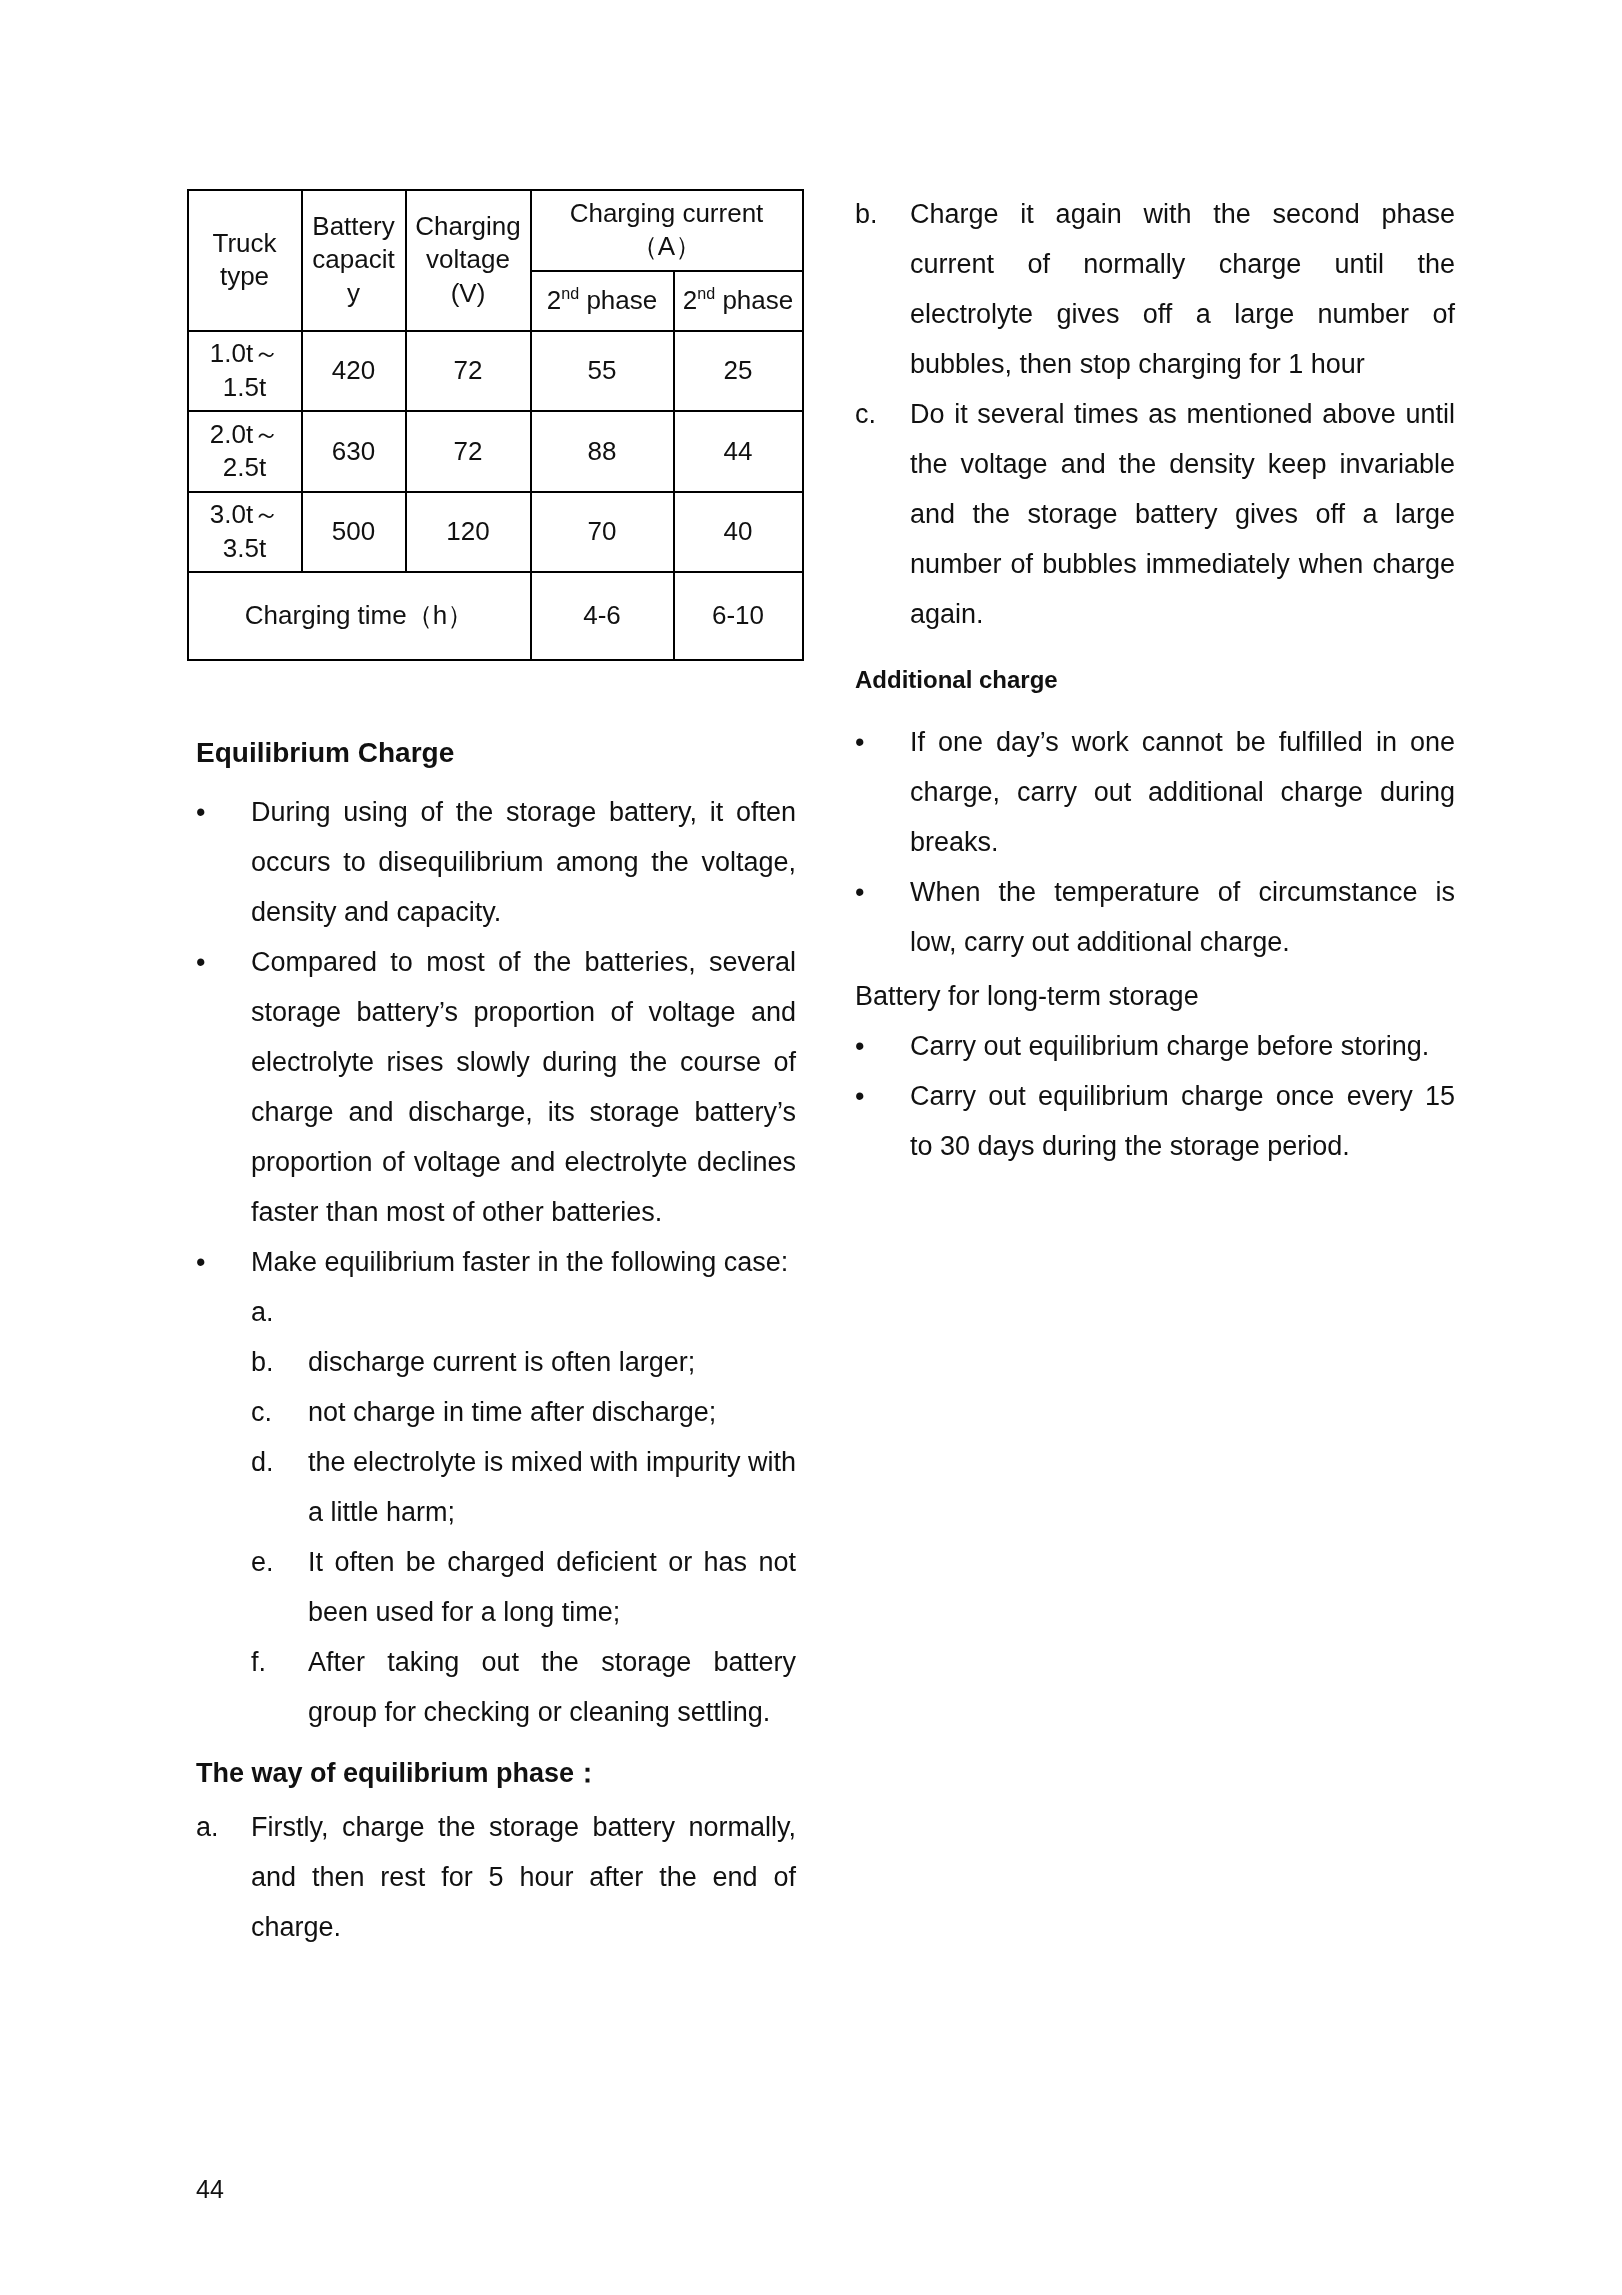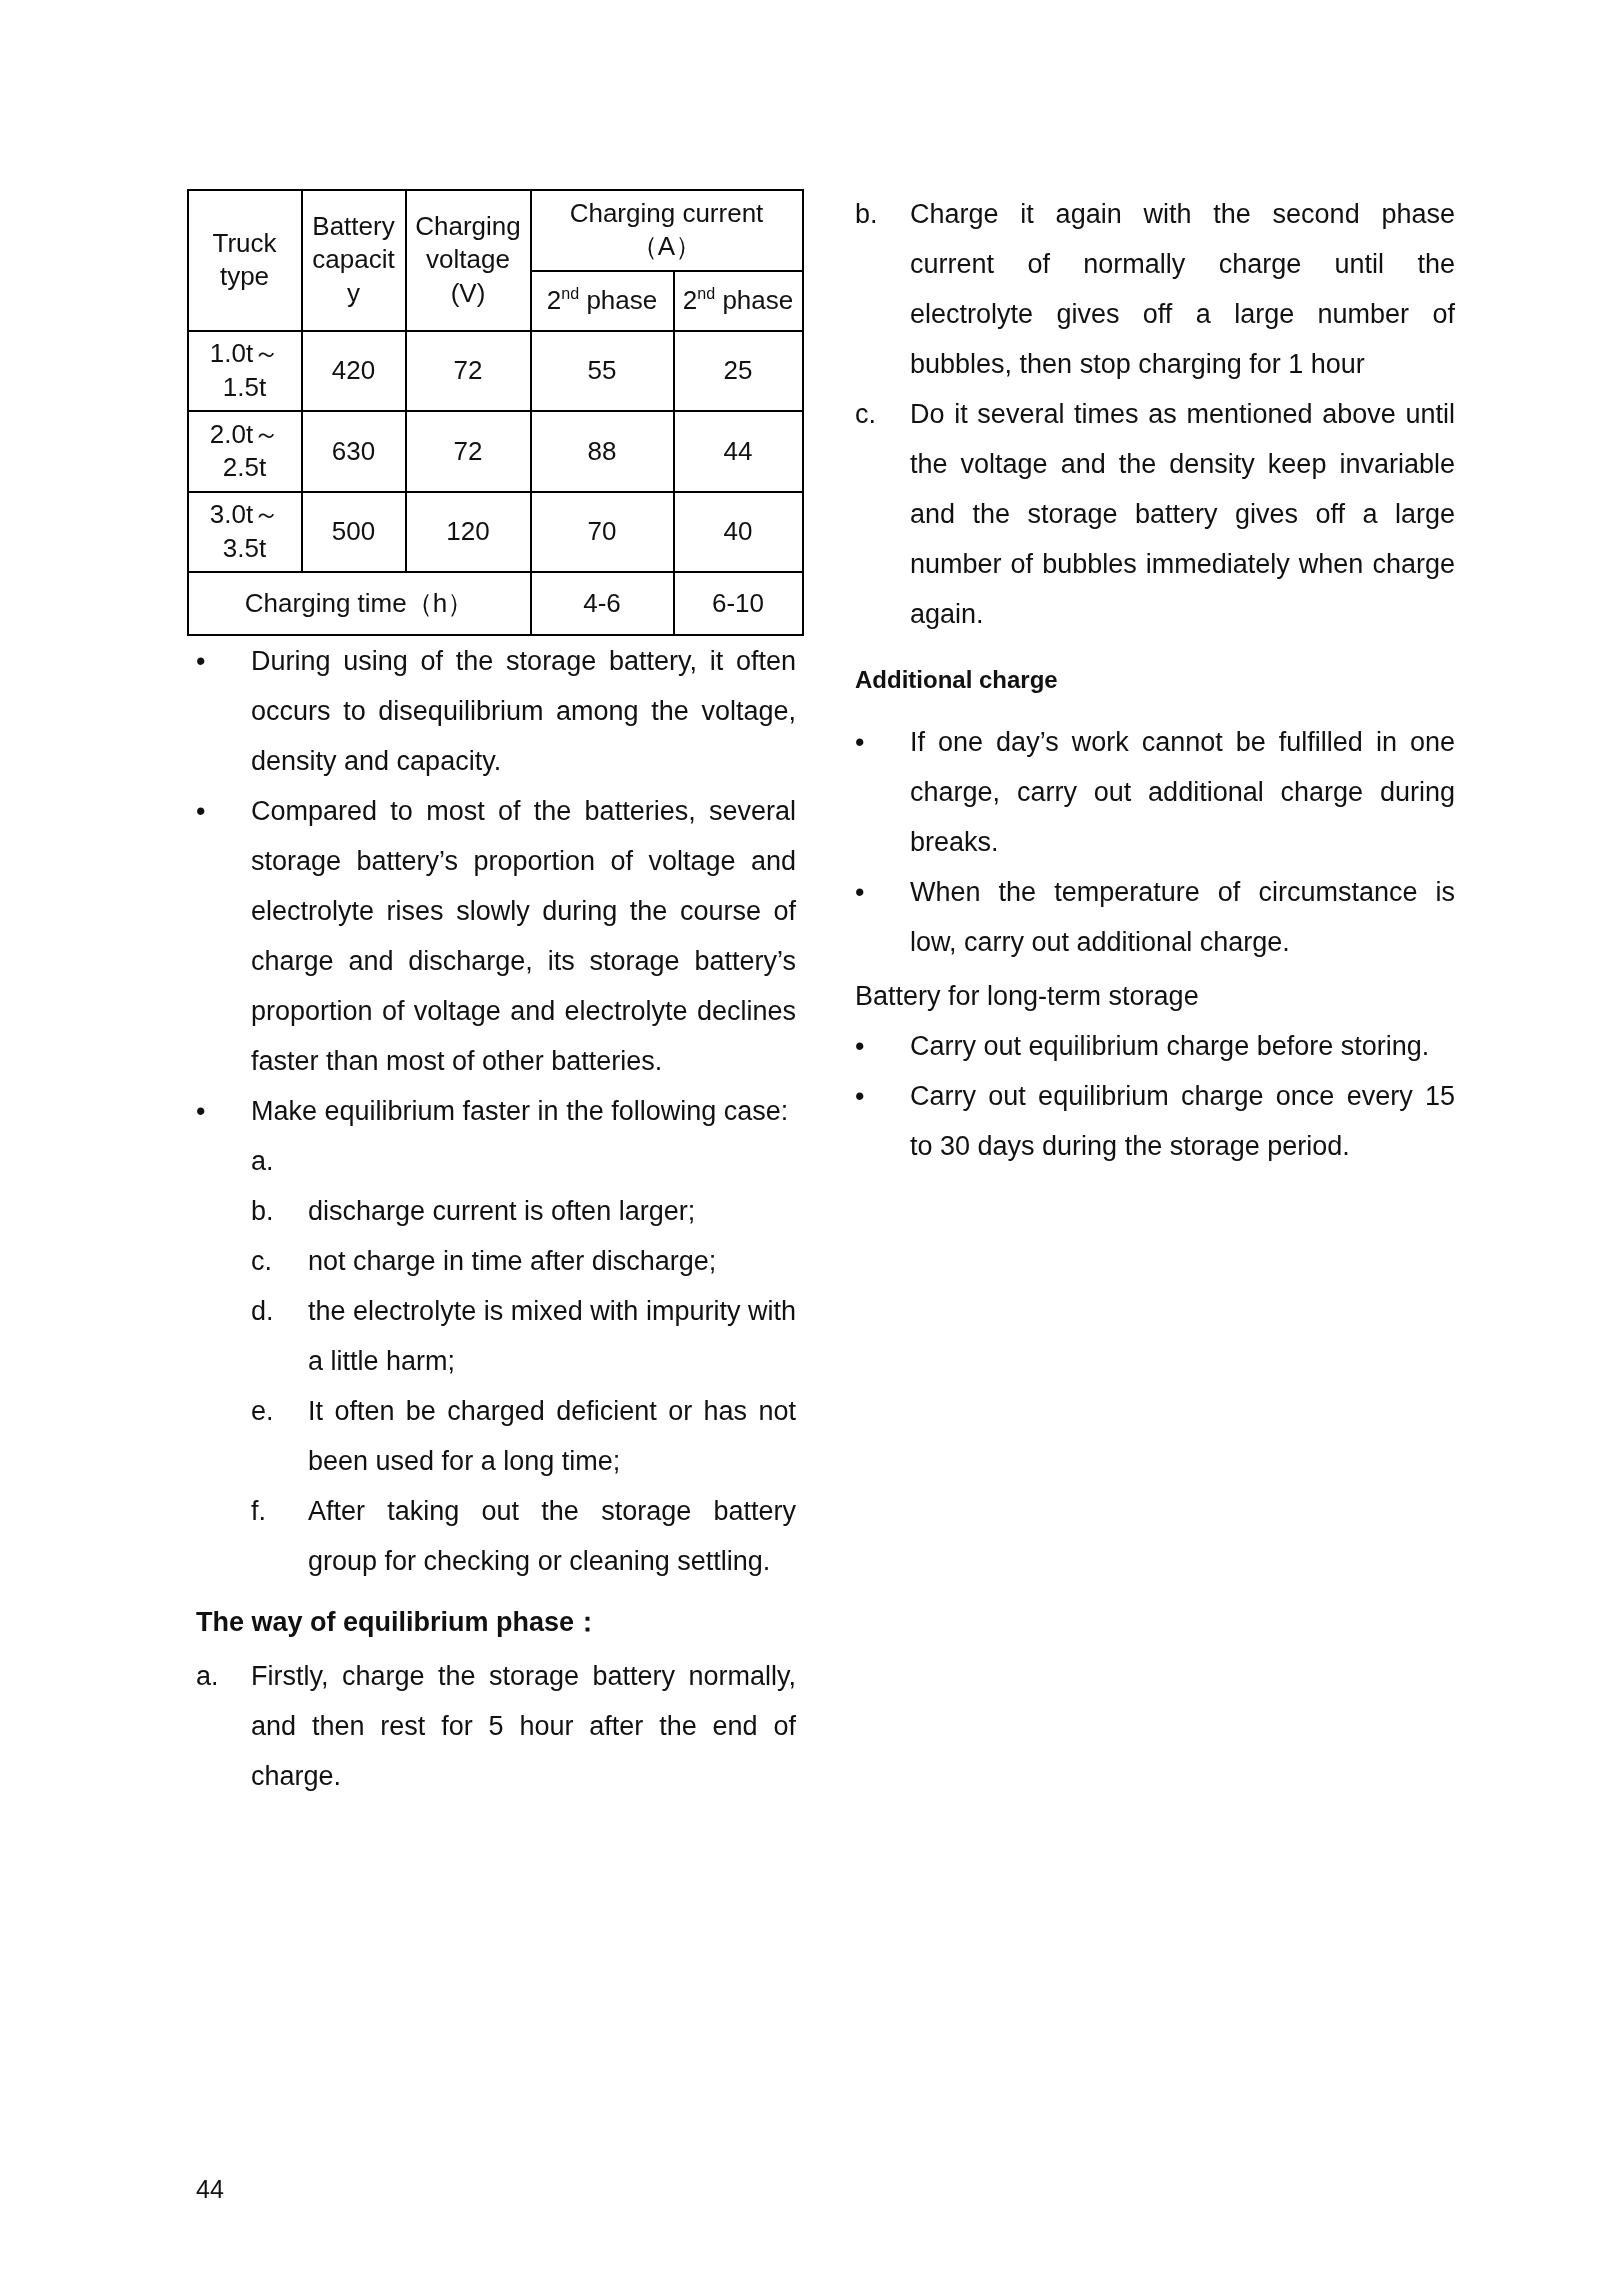--- a/index.html
+++ b/index.html
@@ -34,21 +34,21 @@
     font-weight:400;
     font-size:26px;
     line-height:1.3;
     padding:5.5px 4.1px;
     overflow-wrap:break-word;
     word-break:break-word;
   }
   tr.hdr-row-1{height:68px}
   tr.hdr-row-2{height:60px}
   tr.data-row{height:76px}
-  tr.footer-row{height:63px}
+  tr.footer-row{height:88px}
   sup{font-size:62%;vertical-align:super;line-height:0}
 
   
   .body-text{line-height:50px}
   .li{display:flex;margin:0}
   .li .marker{flex:0 0 55px}
   .li .li-text{flex:1;text-align:justify}
   .cases{margin-left:55px}
   .cases .li .marker{flex:0 0 57px}
 
@@ -126,20 +126,21 @@
           <td>40</td>
         </tr>
         <tr class="footer-row">
           <td colspan="3">Charging time（h）</td>
           <td>4-6</td>
           <td>6-10</td>
         </tr>
       </tbody>
     </table>
 
+    <div class="lheading">Equilibrium Charge</div>
 
     <div class="body-text">
 
       <div class="li">
         <span class="marker">•</span>
         <div class="li-text">During using of the storage battery, it often occurs to disequilibrium among the voltage, density and capacity.</div>
       </div>
       <div class="li">
         <span class="marker">•</span>
         <div class="li-text">Compared to most of the batteries, several storage battery’s proportion of voltage and electrolyte rises slowly during the course of charge and discharge, its storage battery’s proportion of voltage and electrolyte declines faster than most of other batteries.</div>

